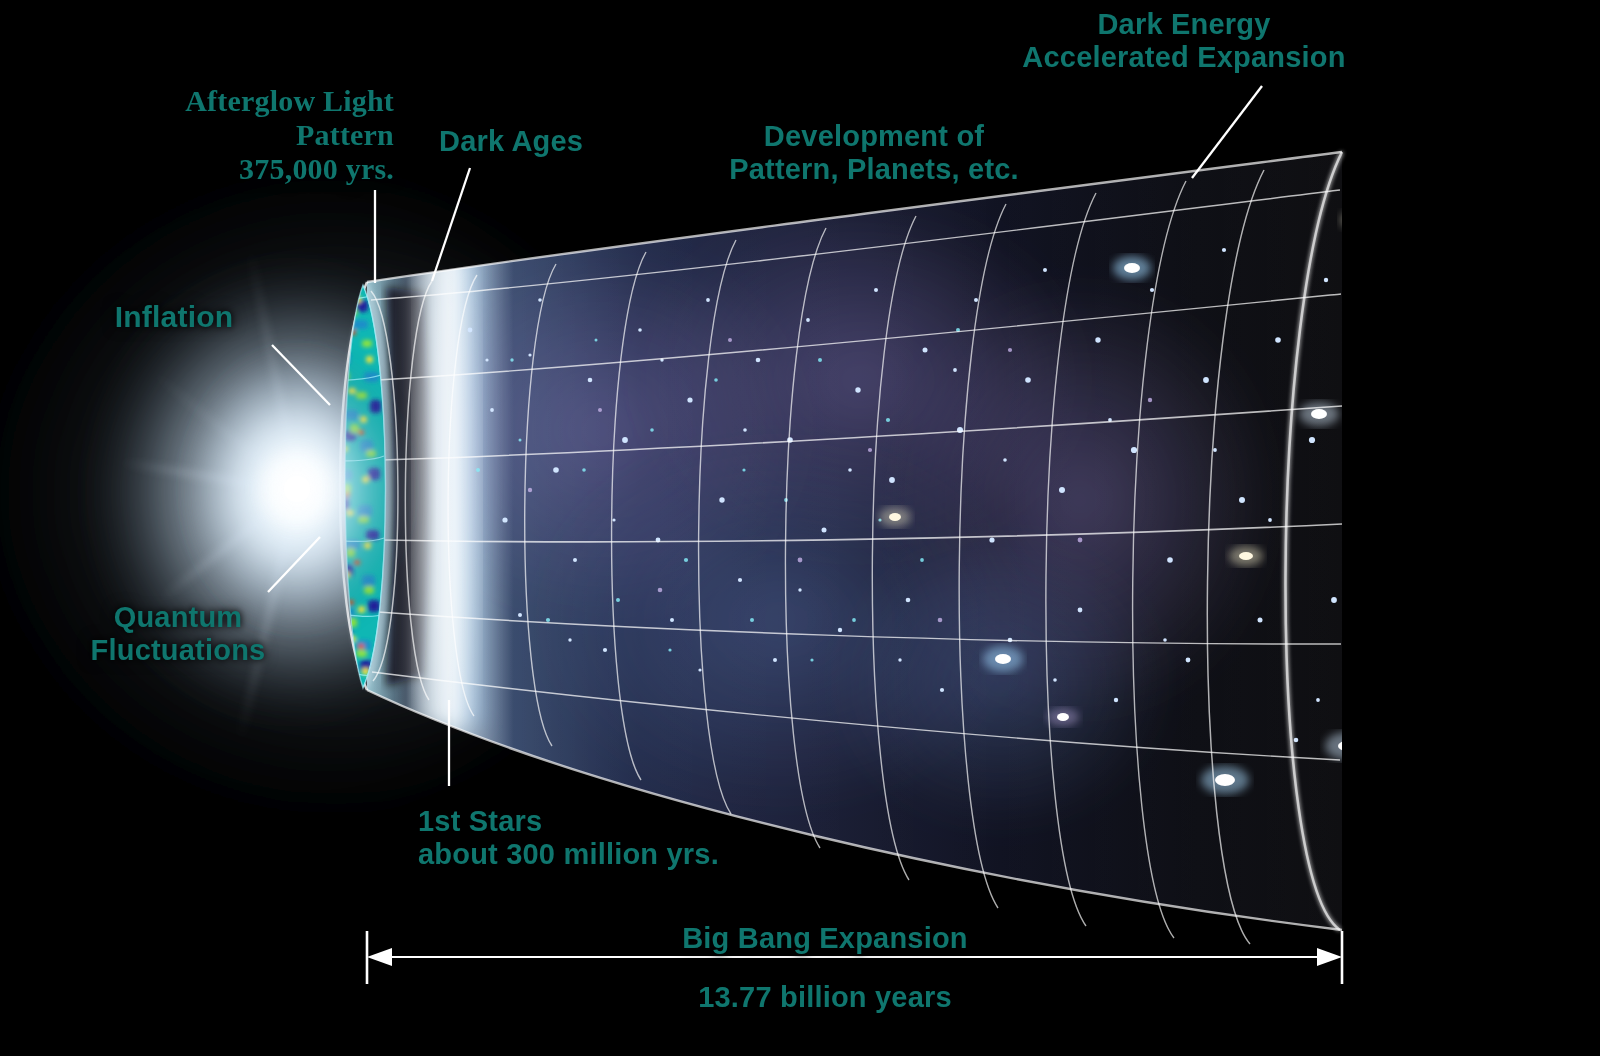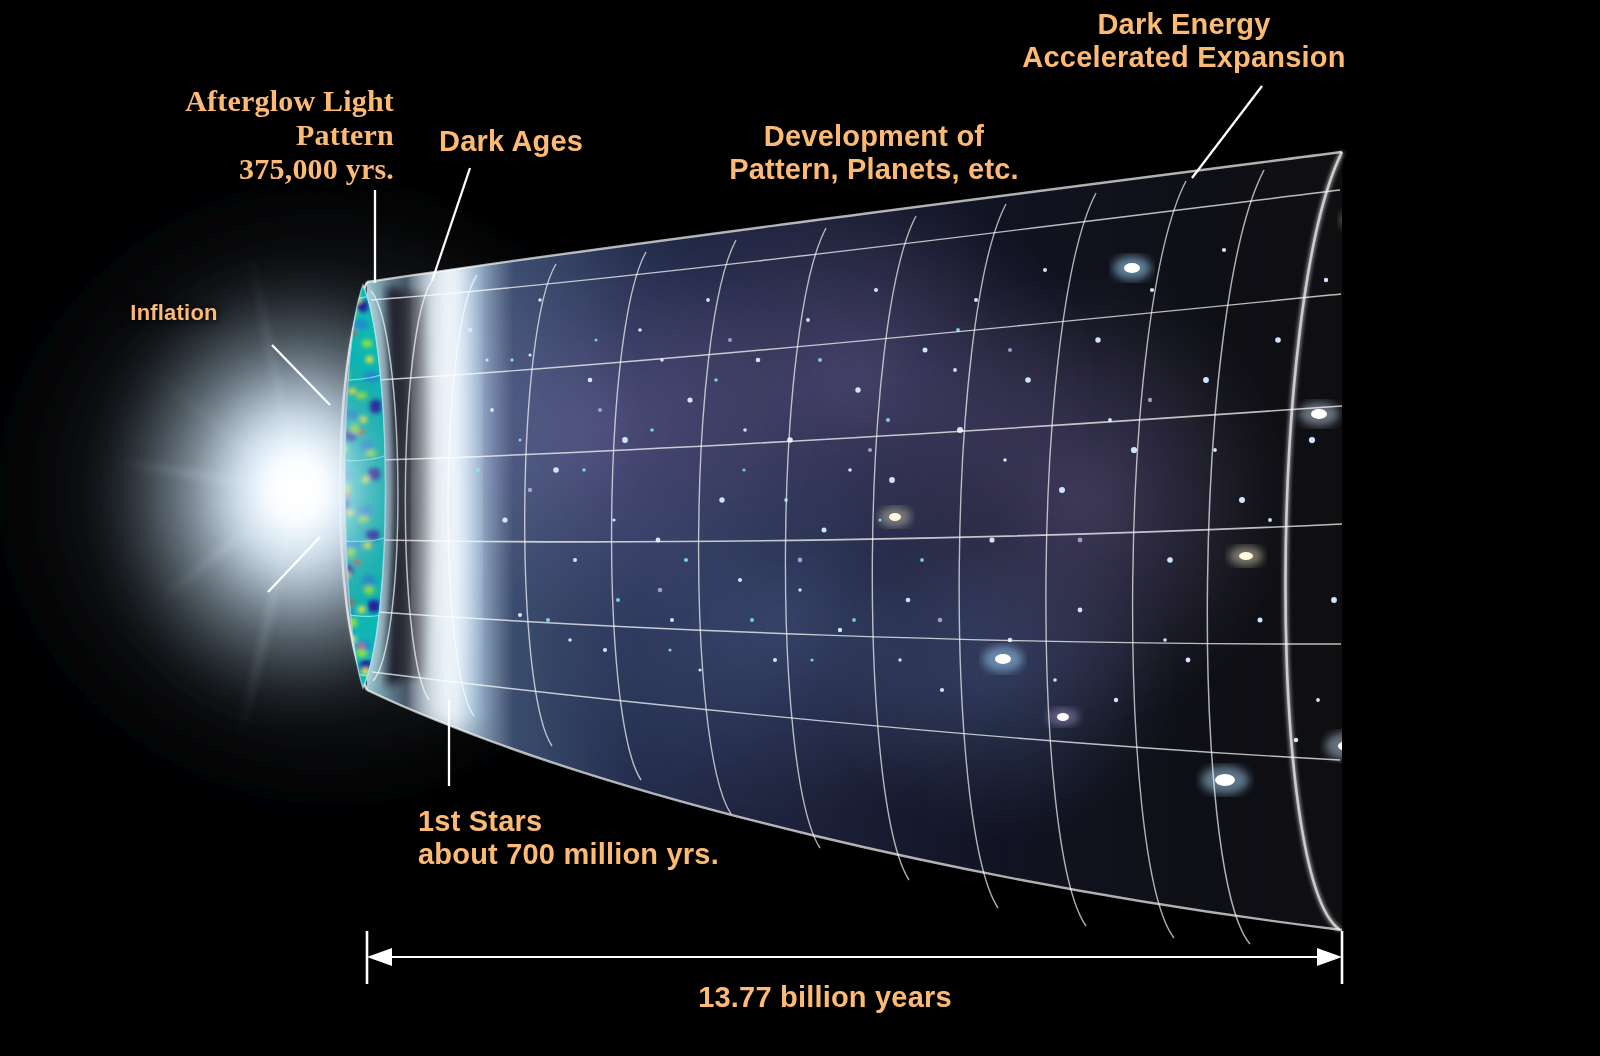--- a/index.html
+++ b/index.html
@@ -3,30 +3,30 @@
 <meta charset="utf-8">
 <title>Cosmic Timeline</title>
 <style>
   html,body{margin:0;padding:0;background:#000;}
   #stage{
     position:relative;width:1600px;height:1056px;background:#000;
     overflow:hidden;font-family:"Liberation Sans",sans-serif;
   }
   #art{position:absolute;left:0;top:0;width:1600px;height:1056px;}
   .lbl{
-    position:absolute;color:#fdba74;font-weight:bold;
+    position:absolute;color:#0f766e;font-weight:bold;
     line-height:1.14;letter-spacing:.2px;
     text-shadow:0 0 6px rgba(0,0,0,.95),0 0 14px rgba(0,0,0,.8);
     white-space:pre-line;
   }
   .lbl.r{text-align:right;}
   .lbl.c{text-align:center;}
   .lbl.l{text-align:left;}
   #lbl-afterglow{left:34px;top:84px;width:360px;font-size:30px;font-family:Liberation Serif, serif;}
-  #lbl-inflation{left:60px;top:300px;width:228px;font-size:22px;}
+  #lbl-inflation{left:60px;top:300px;width:228px;font-size:30px;}
   #lbl-quantum{left:58px;top:601px;width:240px;font-size:29px;}
   #lbl-darkages{left:432px;top:125px;width:180px;font-size:29px;margin-left:7px;}
   #lbl-development{left:664px;top:120px;width:420px;font-size:29px;}
   #lbl-darkenergy{left:982px;top:8px;width:404px;font-size:29px;}
   #lbl-firststars{left:418px;top:805px;width:400px;font-size:29px;}
   #lbl-bigbang{left:605px;top:922px;width:440px;font-size:29px;}
   #lbl-years{left:605px;top:981px;width:440px;font-size:29px;}
 </style>
 </head>
 <body>
@@ -424,28 +424,31 @@
       <polygon points="1342,957 1317,948 1317,966" fill="#ffffff"></polygon>
     </g>
   </svg>
 
   <div class="lbl r" id="lbl-afterglow">Afterglow Light
 Pattern
 375,000 yrs.</div>
 
   <div class="lbl c" id="lbl-inflation">Inflation</div>
 
+  <div class="lbl c" id="lbl-quantum">Quantum
+Fluctuations</div>
 
   <div class="lbl l" id="lbl-darkages">Dark Ages</div>
 
   <div class="lbl c" id="lbl-development">Development of
 Pattern, Planets, etc.</div>
 
   <div class="lbl c" id="lbl-darkenergy">Dark Energy
 Accelerated Expansion</div>
 
   <div class="lbl l" id="lbl-firststars">1st Stars
-about 700 million yrs.</div>
-
+about 300 million yrs.</div>
+
+  <div class="lbl c" id="lbl-bigbang">Big Bang Expansion</div>
 
   <div class="lbl c" id="lbl-years">13.77 billion years</div>
 
 </div>
 
 </body></html>

